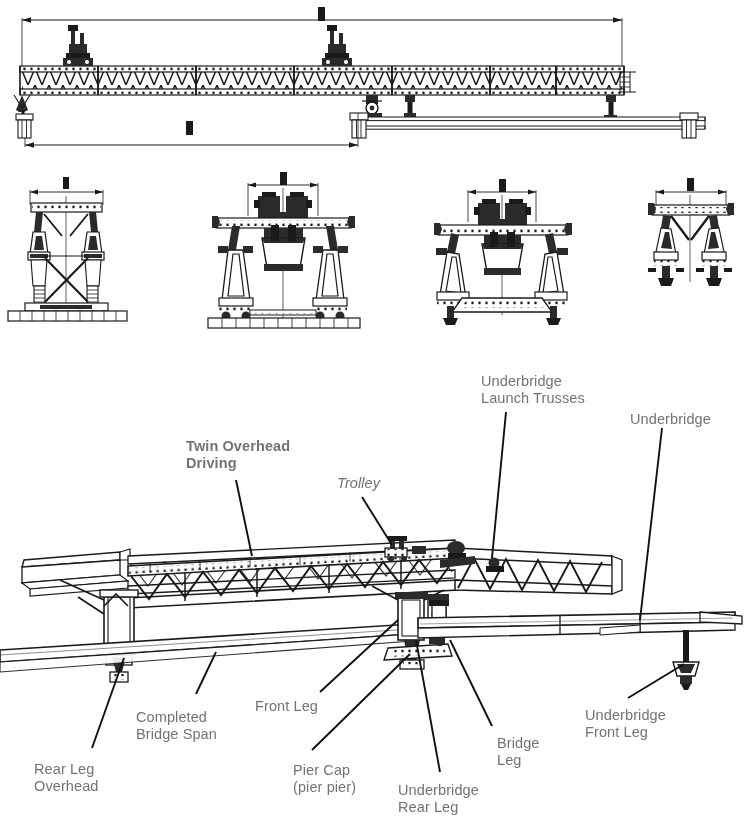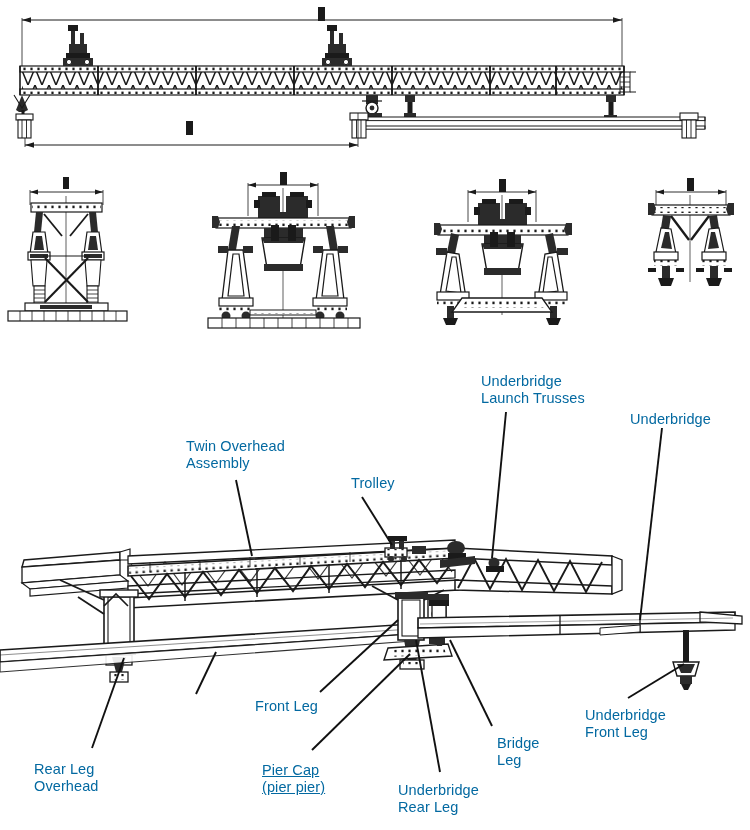--- a/index.html
+++ b/index.html
@@ -9,21 +9,21 @@
     font-family:"Liberation Sans","DejaVu Sans",sans-serif;
     color:#111111;
   }
   #sheet{position:absolute;left:0;top:0;width:750px;height:830px;}
   svg{display:block;}
   .lbl{
     position:absolute;
     font-family:"Liberation Sans","DejaVu Sans",sans-serif;
     font-size:14.5px;
     line-height:17px;
-    color:#0369a1;
+    color:#737373;
     white-space:pre;
     letter-spacing:0.1px;
   }
 </style>
 </head>
 <body>
 
 <div id="sheet">
 
 <svg width="750" height="830" viewBox="0 0 750 830">
@@ -572,34 +572,35 @@
     <line x1="92" y1="748" x2="124" y2="658"></line>
     <line x1="196" y1="694" x2="216" y2="652"></line>
     <line x1="320" y1="692" x2="398" y2="620"></line>
     <line x1="312" y1="750" x2="410" y2="654"></line>
     <line x1="440" y1="772" x2="416" y2="640"></line>
     <line x1="492" y1="726" x2="450" y2="640"></line>
     <line x1="628" y1="698" x2="684" y2="664"></line>
   </g>
 </svg>
 
-<div class="lbl" style="left:186px;top:438px;"><span>Twin Overhead</span><br><span>Assembly</span></div>
-
-<div class="lbl" style="left:351px;top:475px;"><span>Trolley</span></div>
+<div class="lbl" style="left:186px;top:438px;font-weight:bold;"><span>Twin Overhead</span><br><span>Driving</span></div>
+
+<div class="lbl" style="left:337px;top:475px;font-style:italic;"><span>Trolley</span></div>
 
 <div class="lbl" style="left:481px;top:373px;"><span>Underbridge</span><br><span>Launch Trusses</span></div>
 
 <div class="lbl" style="left:630px;top:411px;"><span>Underbridge</span></div>
 
 <div class="lbl" style="left:34px;top:761px;"><span>Rear Leg</span><br><span>Overhead</span></div>
 
+<div class="lbl" style="left:136px;top:709px;"><span>Completed</span><br><span>Bridge Span</span></div>
 
 <div class="lbl" style="left:255px;top:698px;"><span>Front Leg</span></div>
 
-<div class="lbl" style="left:262px;top:762px;text-decoration:underline;"><span>Pier Cap</span><br><span>(pier pier)</span></div>
+<div class="lbl" style="left:293px;top:762px;"><span>Pier Cap</span><br><span>(pier pier)</span></div>
 
 <div class="lbl" style="left:398px;top:782px;"><span>Underbridge</span><br><span>Rear Leg</span></div>
 
 <div class="lbl" style="left:497px;top:735px;"><span>Bridge</span><br><span>Leg</span></div>
 
 <div class="lbl" style="left:585px;top:707px;"><span>Underbridge</span><br><span>Front Leg</span></div>
 
 </div>
 
 </body></html>

